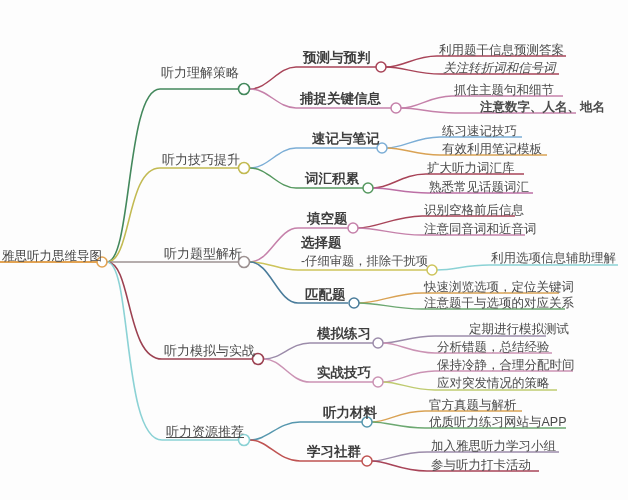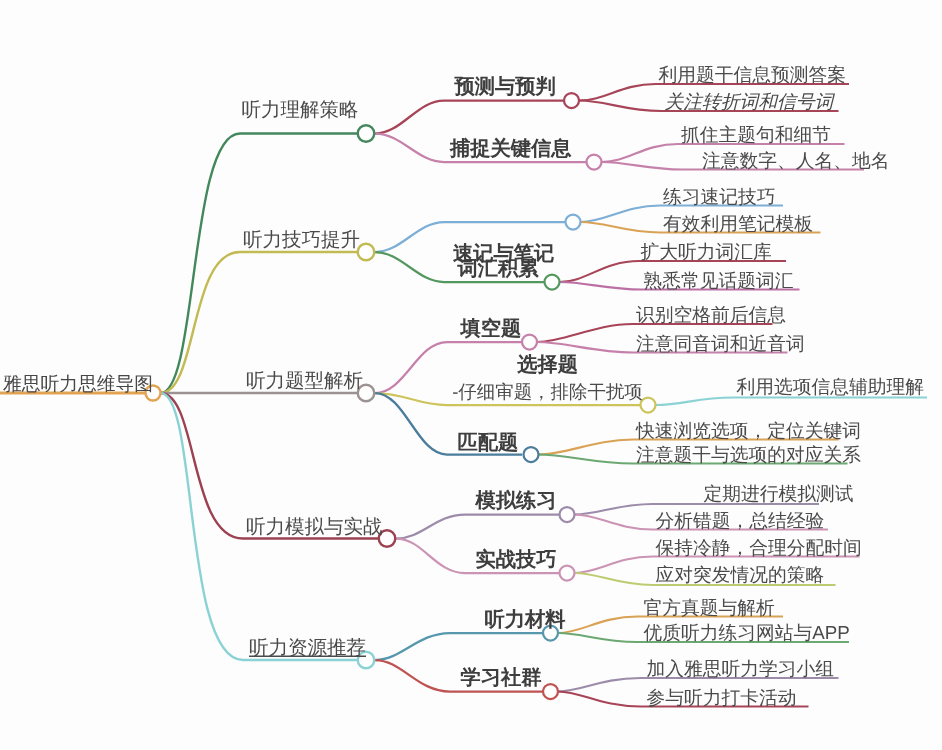--- a/index.html
+++ b/index.html
@@ -4,21 +4,21 @@
 <style>
   html,body{margin:0;padding:0;background:#fff;}
   .canvas{position:relative;width:628px;height:500px;background:#fdfdfd;
           font-family:"Liberation Sans",sans-serif;overflow:hidden;}
   .canvas svg{position:absolute;left:0;top:0;}
   .lbl{position:absolute;white-space:nowrap;color:#4a4a4a;font-size:13px;line-height:1.15;cursor:default;}
   .root{font-size:12.5px;color:#474747;}
   .l1{font-size:13px;}
   .l2{font-size:13.5px;font-weight:700;color:#3e3e3e;}
   .leaf{font-size:12.5px;color:#4a4a4a;}
-  .choice{position:absolute;width:128px;text-align:center;white-space:nowrap;}
+  .choice{position:absolute;width:128px;text-align:left;white-space:nowrap;}
   .choice .t{font-size:13.5px;font-weight:700;color:#3e3e3e;}
   .choice .n{font-size:12.3px;color:#4a4a4a;margin-top:1px;}
 </style>
 </head>
 <body>
 
 <div class="canvas">
 
 <svg width="628" height="500" viewBox="0 0 628 500" fill="none">
 
@@ -100,37 +100,37 @@
 <div class="lbl root" style="left:2px;top:249px;">雅思听力思维导图</div>
 
 <div class="lbl l1" style="left:161px;top:66px;">听力理解策略</div>
 <div class="lbl l1" style="left:162px;top:153px;">听力技巧提升</div>
 <div class="lbl l1" style="left:164px;top:247px;">听力题型解析</div>
 <div class="lbl l1" style="left:164px;top:344px;">听力模拟与实战</div>
 <div class="lbl l1" style="left:166px;top:425px;text-decoration:underline;">听力资源推荐</div>
 
 <div class="lbl l2" style="left:303px;top:50px;">预测与预判</div>
 <div class="lbl l2" style="left:300px;top:91px;">捕捉关键信息</div>
-<div class="lbl l2" style="left:302px;top:131px;margin-top:30px;">速记与笔记</div>
+<div class="lbl l2" style="left:312px;top:131px;">速记与笔记</div>
 <div class="lbl l2" style="left:305px;top:171px;">词汇积累</div>
 <div class="lbl l2" style="left:307px;top:211px;">填空题</div>
 <div class="choice" style="left:301px;top:234px;">
   <div class="t">选择题</div>
   <div class="n">-仔细审题，排除干扰项</div>
 </div>
 <div class="lbl l2" style="left:305px;top:287px;">匹配题</div>
 <div class="lbl l2" style="left:317px;top:326px;">模拟练习</div>
 <div class="lbl l2" style="left:317px;top:365px;">实战技巧</div>
 <div class="lbl l2" style="left:307px;top:405px;padding-left:16px;">听力材料</div>
 <div class="lbl l2" style="left:307px;top:444px;">学习社群</div>
 
 <div class="lbl leaf" style="left:439px;top:43px;">利用题干信息预测答案</div>
 <div class="lbl leaf" style="left:443px;top:61px;font-style:italic;">关注转折词和信号词</div>
 <div class="lbl leaf" style="left:454px;top:83px;">抓住主题句和细节</div>
-<div class="lbl leaf" style="left:468px;top:100px;">注意数字、人名、地名</div>
+<div class="lbl leaf" style="left:480px;top:100px;font-weight:bold;">注意数字、人名、地名</div>
 <div class="lbl leaf" style="left:442px;top:124px;">练习速记技巧</div>
 <div class="lbl leaf" style="left:442px;top:142px;">有效利用笔记模板</div>
 <div class="lbl leaf" style="left:427px;top:161px;">扩大听力词汇库</div>
 <div class="lbl leaf" style="left:429px;top:180px;">熟悉常见话题词汇</div>
 <div class="lbl leaf" style="left:424px;top:203px;text-align:right;">识别空格前后信息</div>
 <div class="lbl leaf" style="left:424px;top:222px;">注意同音词和近音词</div>
 <div class="lbl leaf" style="left:491px;top:251px;">利用选项信息辅助理解</div>
 <div class="lbl leaf" style="left:424px;top:280px;">快速浏览选项，定位关键词</div>
 <div class="lbl leaf" style="left:424px;top:296px;">注意题干与选项的对应关系</div>
 <div class="lbl leaf" style="left:437px;top:322px;margin-left:32px;">定期进行模拟测试</div>

